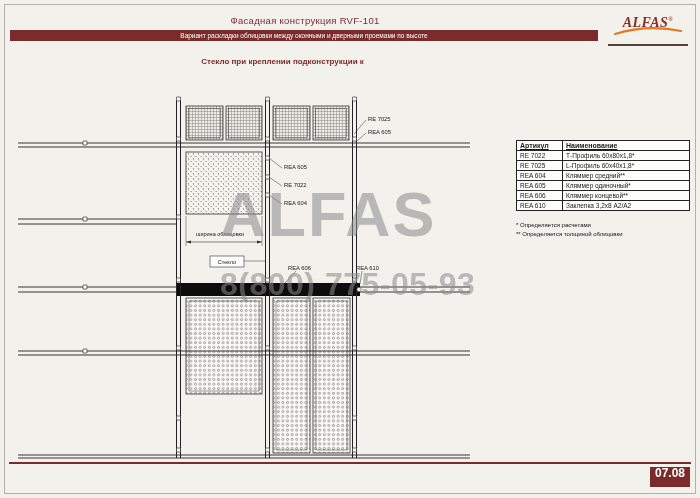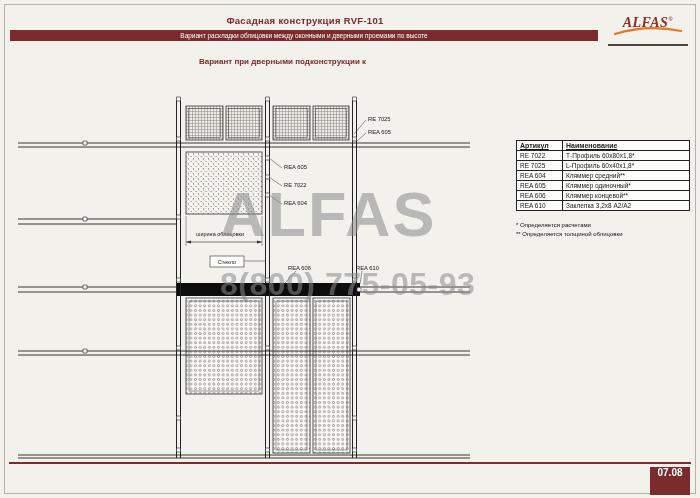--- a/index.html
+++ b/index.html
@@ -5,21 +5,21 @@
   * { margin:0; padding:0; box-sizing:border-box; }
   html,body { width:700px; height:498px; }
   body {
     position:relative; background:#f2f1ec; overflow:hidden;
     font-family:"Liberation Sans", sans-serif; color:#1a1a1a;
   }
   .frame { position:absolute; inset:4px; border:1px solid #b3b1a9; pointer-events:none; }
 
   .title {
     position:absolute; left:10px; top:15px; width:590px; text-align:center;
-    color:#7b2b2b; font-size:9.5px; font-weight:bold; letter-spacing:0.3px; z-index:4;
+    color:#7b2b2b; font-size:9.5px; font-weight:normal; letter-spacing:0.3px; z-index:4;
   }
   .subbar {
     position:absolute; left:10px; top:30px; width:588px; height:11px;
     background:#7b2b2b; color:#fff; font-size:6.5px; line-height:11px; text-align:center; z-index:4;
   }
   .logo {
     position:absolute; right:12px; top:13px; width:80px; height:33px;
     border-bottom:2px solid #54423a; text-align:center; z-index:4;
   }
   .logo .name {
@@ -43,42 +43,42 @@
 
   .parts { position:absolute; left:516px; top:140px; width:174px; z-index:2; }
   .parts table { border-collapse:collapse; width:100%; background:#fdfdfb; }
   .parts th, .parts td { border:1px solid #222; font-size:6.5px; padding:1px 3px; height:10px; text-align:left; }
   .parts th { font-weight:bold; text-decoration:underline; font-size:7px; }
   .col-art { width:46px; }
   .fnotes { margin-top:10px; font-size:6px; line-height:8.5px; color:#111; }
 
   .botline { position:absolute; left:9px; right:9px; top:462px; height:2px; background:#7b2b2b; z-index:4; }
   .pagebox {
-    position:absolute; right:10px; top:467px; width:40px; height:28px;
-    background:#7b2b2b; color:#fff; font-weight:bold; font-size:10px; line-height:12px; text-align:center; z-index:4;
+    position:absolute; right:10px; top:467px; width:40px; height:20px;
+    background:#7b2b2b; color:#fff; font-weight:bold; font-size:12px; line-height:12px; text-align:center; z-index:4;
   }
   svg.drawing { position:absolute; left:0; top:0; z-index:1; }
 </style>
 </head>
 <body>
 
 <div class="frame"></div>
 
 <div class="title">Фасадная конструкция RVF-101</div>
 <div class="subbar">Вариант раскладки облицовки между оконными и дверными проемами по высоте</div>
 
 <div class="logo">
   <span class="name"><span>ALFAS</span><sup>®</sup></span>
   <svg width="70" height="9" viewBox="0 0 70 9">
     <path d="M2 7 Q 35 -3 68 4" stroke="#e87722" stroke-width="2.2" fill="none" stroke-linecap="round"></path>
   </svg>
 </div>
 
 <div class="caption">
-  <div>Вариант при дверными подконструкции к</div>
+  <div>Стекло при креплении подконструкции к</div>
 </div>
 
 <svg class="drawing" width="700" height="498" viewBox="0 0 700 498">
   <defs>
     <pattern id="mesh" width="3" height="3" patternUnits="userSpaceOnUse">
       <rect width="3" height="3" fill="#eceae4"></rect>
       <path d="M0 0.5H3M0.5 0V3" stroke="#7d7d76" stroke-width="0.45"></path>
     </pattern>
     <pattern id="perf" width="4.6" height="4.6" patternUnits="userSpaceOnUse">
       <rect width="4.6" height="4.6" fill="#fbfaf7"></rect>

